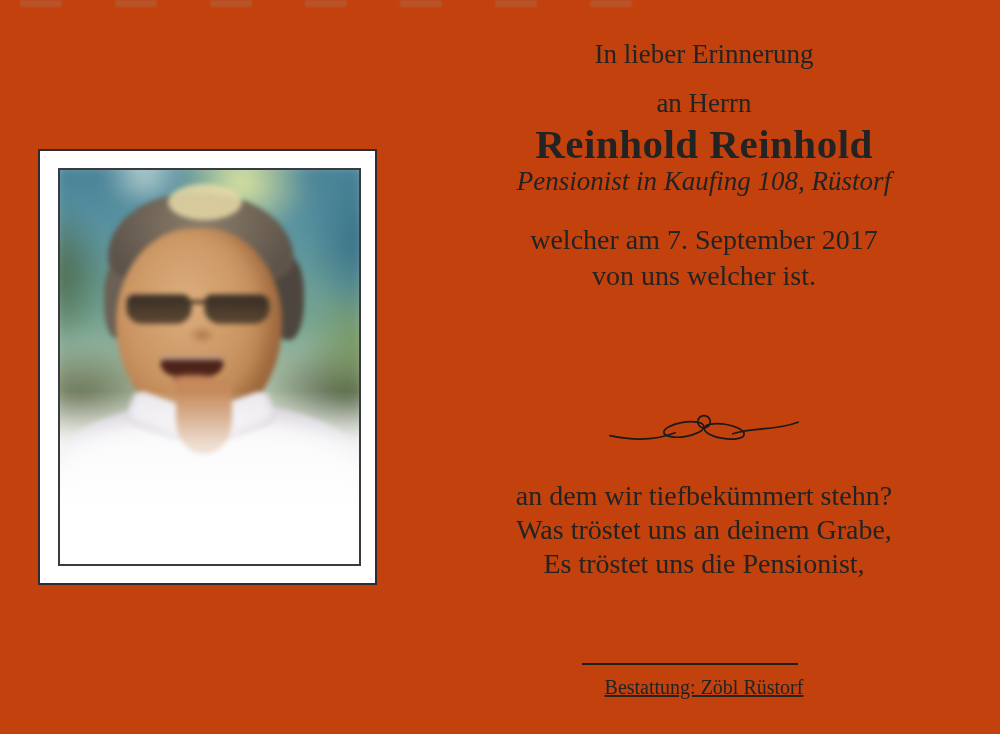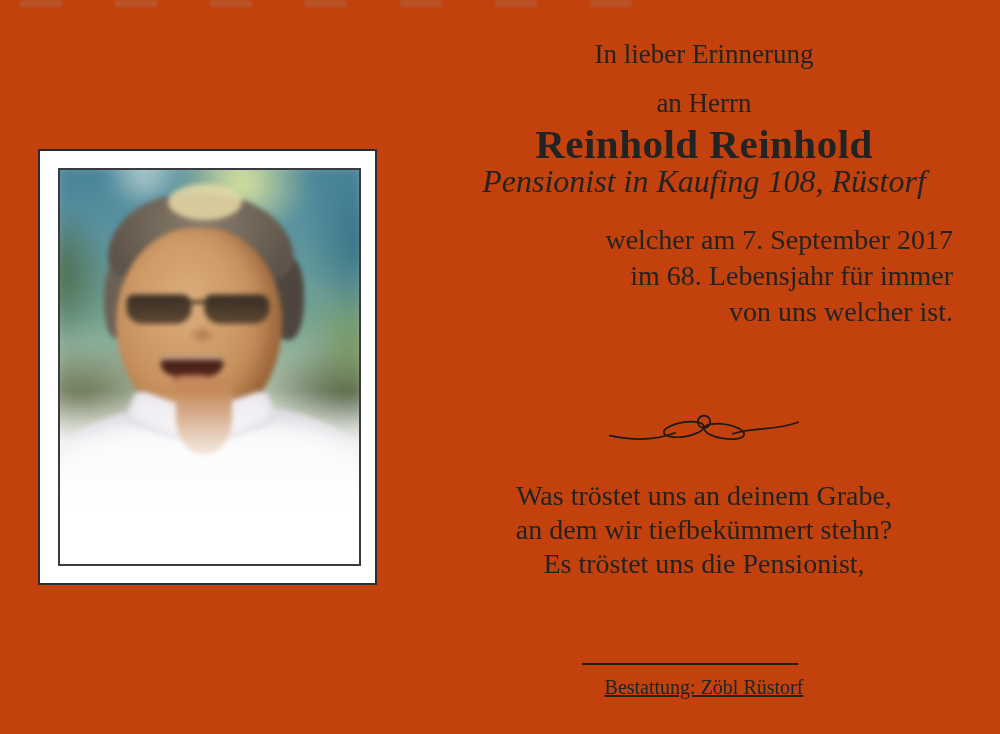--- a/index.html
+++ b/index.html
@@ -110,22 +110,22 @@
     position:absolute;inset:0;
     background:linear-gradient(180deg,rgba(255,255,255,0) 56%,rgba(255,255,255,0.72) 70%,#ffffff 86%);
   }
 
   
   .text-col{position:absolute;left:455px;top:0;width:498px;text-align:center;}
   .t{position:absolute;left:0;width:100%;}
   .intro1{top:38px;font-size:27px;line-height:32px;}
   .intro2{top:75px;font-size:27px;line-height:32px;margin-top:12px;}
   .name{top:120px;font-size:41px;line-height:48px;font-weight:bold;letter-spacing:0.5px;}
-  .subtitle{top:165px;font-size:32px;line-height:32px;font-style:italic;}
-  .stanza{top:222px;font-size:28px;line-height:36px;text-align:right;}
+  .subtitle{top:165px;font-size:27px;line-height:32px;font-style:italic;}
+  .stanza{top:222px;font-size:28px;line-height:36px;}
   .verse{top:479px;font-size:28px;line-height:34px;}
   .flourish{position:absolute;left:153px;top:410px;width:192px;height:36px;}
   .divider{position:absolute;left:127px;top:663px;width:216px;height:2px;background:#1f1f1f;}
   .footer-text{top:674px;font-size:20px;line-height:26px;text-decoration:underline;}
 </style>
 </head>
 <body>
 
 <div class="page">
 
@@ -162,35 +162,34 @@
   <div class="text-col">
 
     <div class="t intro1">In lieber Erinnerung</div>
     <div class="t intro2">an Herrn</div>
 
     <div class="t name">Reinhold Reinhold</div>
     <div class="t subtitle">Pensionist in Kaufing 108, Rüstorf</div>
 
     <div class="t stanza">
       <div>welcher am 7. September 2017</div>
-      <div>im 68. Lebensjahr für immer</div>
       <div>von uns welcher ist.</div>
     </div>
 
     <svg class="flourish" viewBox="0 0 200 36" fill="none" xmlns="http://www.w3.org/2000/svg">
       <path d="M2 26 C 30 32, 52 30, 70 23" stroke="#1a1a1a" stroke-width="1.8" stroke-linecap="round"></path>
       <ellipse cx="79" cy="19.5" rx="21" ry="7.5" transform="rotate(-9 79 19.5)" stroke="#1a1a1a" stroke-width="1.8"></ellipse>
       <circle cx="100" cy="11.5" r="6.5" stroke="#1a1a1a" stroke-width="1.8"></circle>
       <ellipse cx="121" cy="21.5" rx="21" ry="7.5" transform="rotate(9 121 21.5)" stroke="#1a1a1a" stroke-width="1.8"></ellipse>
       <path d="M130 24 C 152 17, 174 21, 198 12" stroke="#1a1a1a" stroke-width="1.8" stroke-linecap="round"></path>
     </svg>
 
     <div class="t verse">
+      <div>an dem wir tiefbekümmert stehn?</div>
       <div>Was tröstet uns an deinem Grabe,</div>
-      <div>an dem wir tiefbekümmert stehn?</div>
       <div>Es tröstet uns die Pensionist,</div>
     </div>
 
     <div class="divider"></div>
     <div class="t footer-text">Bestattung: Zöbl Rüstorf</div>
 
   </div>
 
 </div>
 

